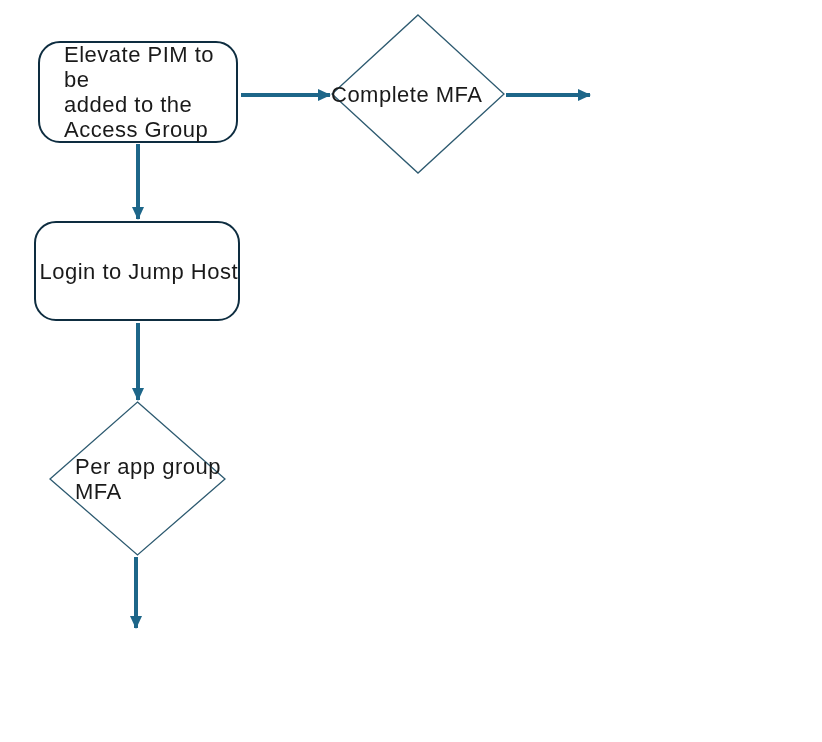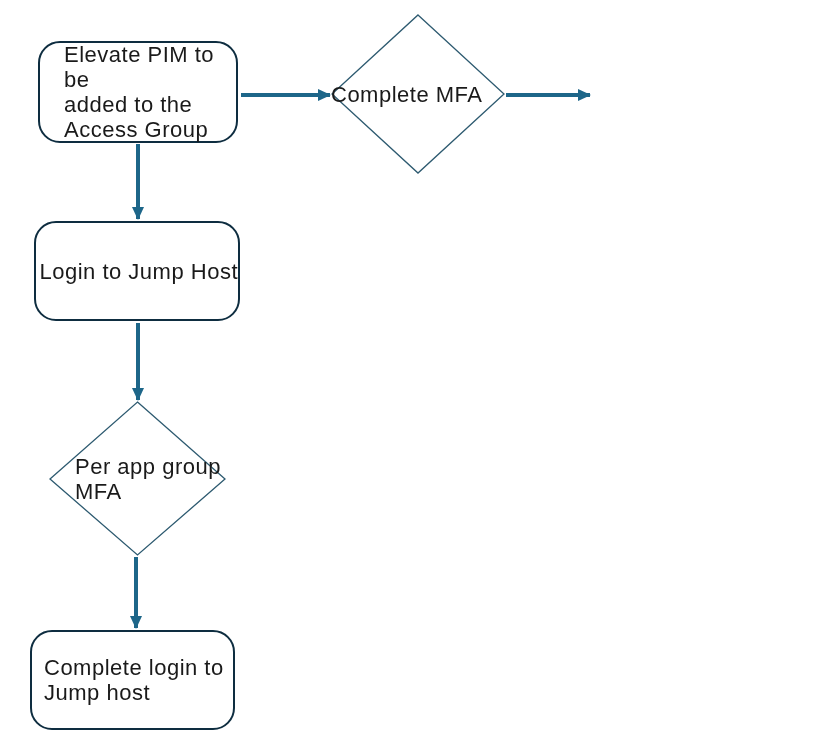--- a/index.html
+++ b/index.html
@@ -102,18 +102,14 @@
   </div>
 
   <div class="node" style="left:49px; top:401px; width:177px; height:156px;">
     <svg class="shape-svg" viewBox="0 0 177 156">
       <polygon points="88.5,1 176,78 88.5,154 1,78" fill="#ffffff" stroke-width="1.3" stroke="#2d5a70"></polygon>
     </svg>
     <span class="label label-left-middle" style="left:26px;">Per app group
 MFA</span>
   </div>
 
-  <div class="node rect align-left-sm" style="left:30px; top:630px; width:205px; height:100px;">
-    <span class="label">Complete login to
-Jump host</span>
-  </div>
 
 </div>
 
 </body></html>

